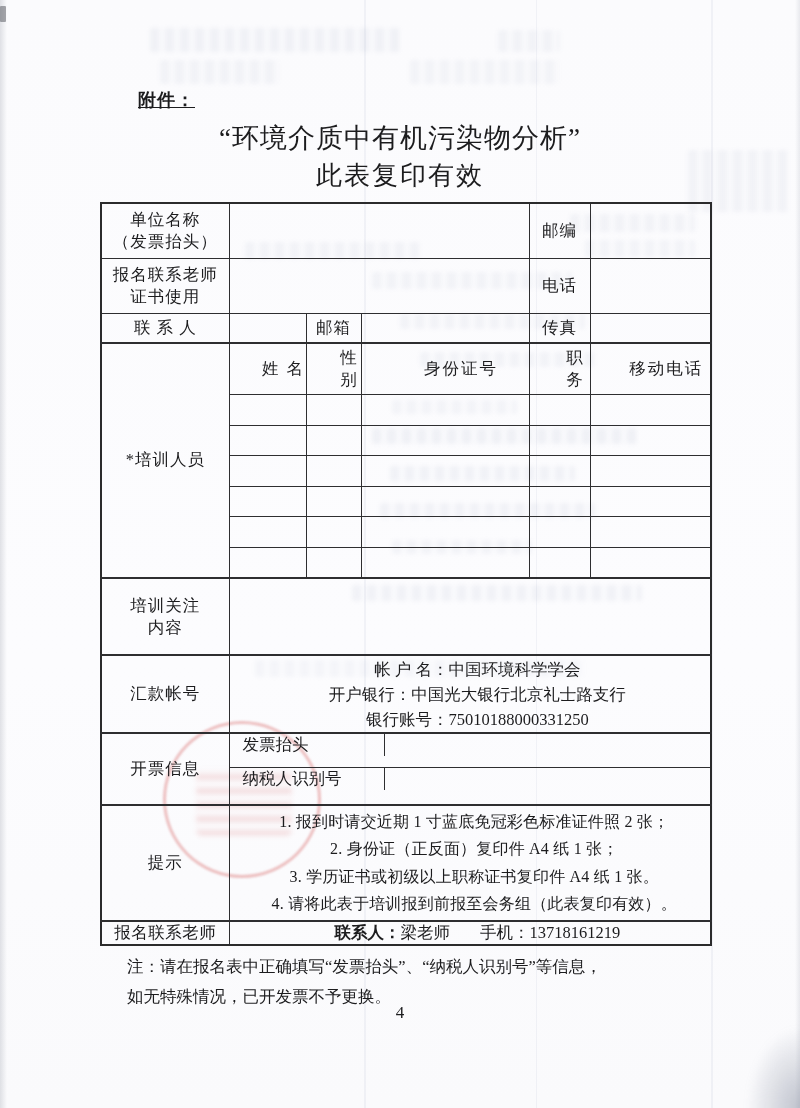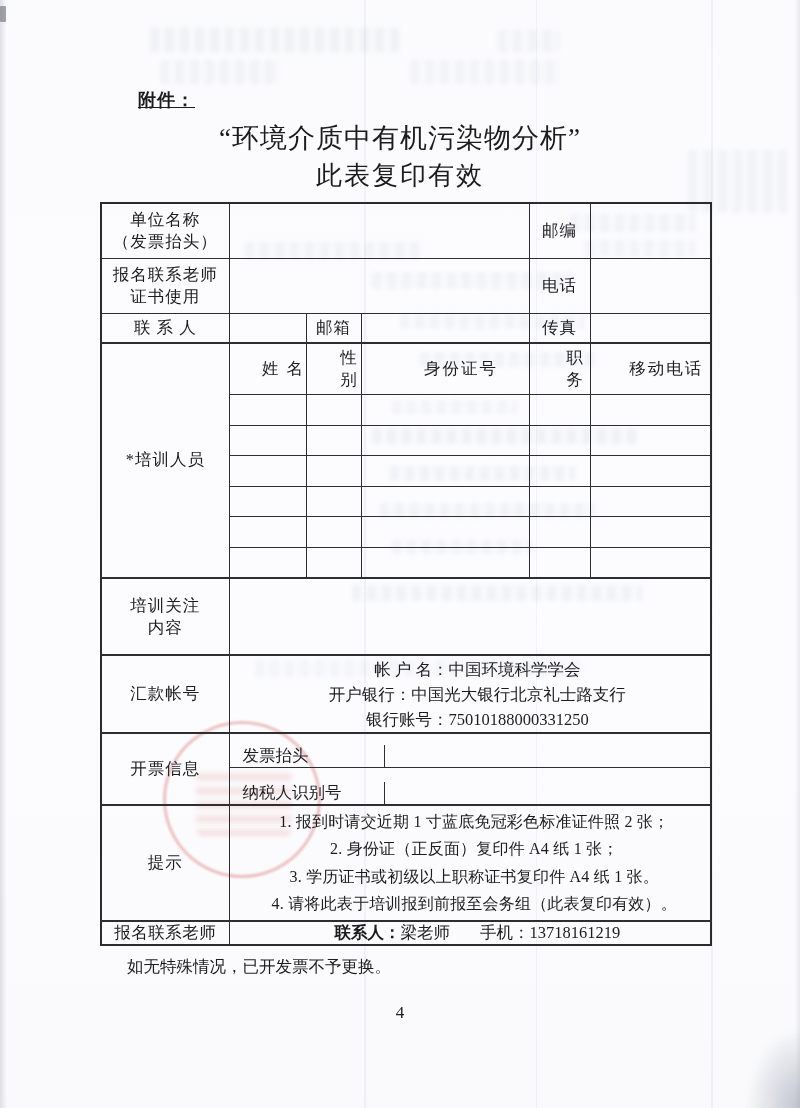--- a/index.html
+++ b/index.html
@@ -47,21 +47,21 @@
   }
   table.form td{
     border:1px solid #2e2e30;
     text-align:center; vertical-align:middle;
     overflow:hidden;
   }
   tr.sec > td{ border-top-width:2px; }
   td.lab{ letter-spacing:1px; }
   .lines{ text-align:left; padding-left:15px; line-height:25px; }
   .notice-lines{ text-align:left; padding-left:9px; line-height:27.5px; font-size:16px; letter-spacing:.2px; }
-  .split{ display:flex; align-items:flex-end; height:100%; }
+  .split{ display:flex; align-items:flex-start; height:100%; }
   .split-label{ width:155px; border-right:1px solid #2e2e30; display:flex; align-items:center; padding-left:13px; }
   .split-value{ flex:1; }
   .hdr{ letter-spacing:2px;padding-left:32px; }
   .contact-line{ text-align:left; padding-left:15px; }
   .b{ font-weight:700; }
   .gap{ display:inline-block; width:30px; }
 </style>
 </head>
 <body>
 
@@ -241,17 +241,18 @@
     <tr class="sec" style="height:24px">
       <td class="lab" style="letter-spacing:.5px">报名联系老师</td>
       <td colspan="5" class="contact-line">
         <span class="b">联系人：</span><span>梁老师</span><span class="gap"></span><span>手机：</span><span>13718161219</span>
       </td>
     </tr>
   </tbody>
     </table>
 
   <div class="footnote">
+    <div>注：请在报名表中正确填写“发票抬头”、“纳税人识别号”等信息，</div>
     <div>如无特殊情况，已开发票不予更换。</div>
   </div>
   <div class="pageno">4</div>
 
 </div>
 
 </body></html>

